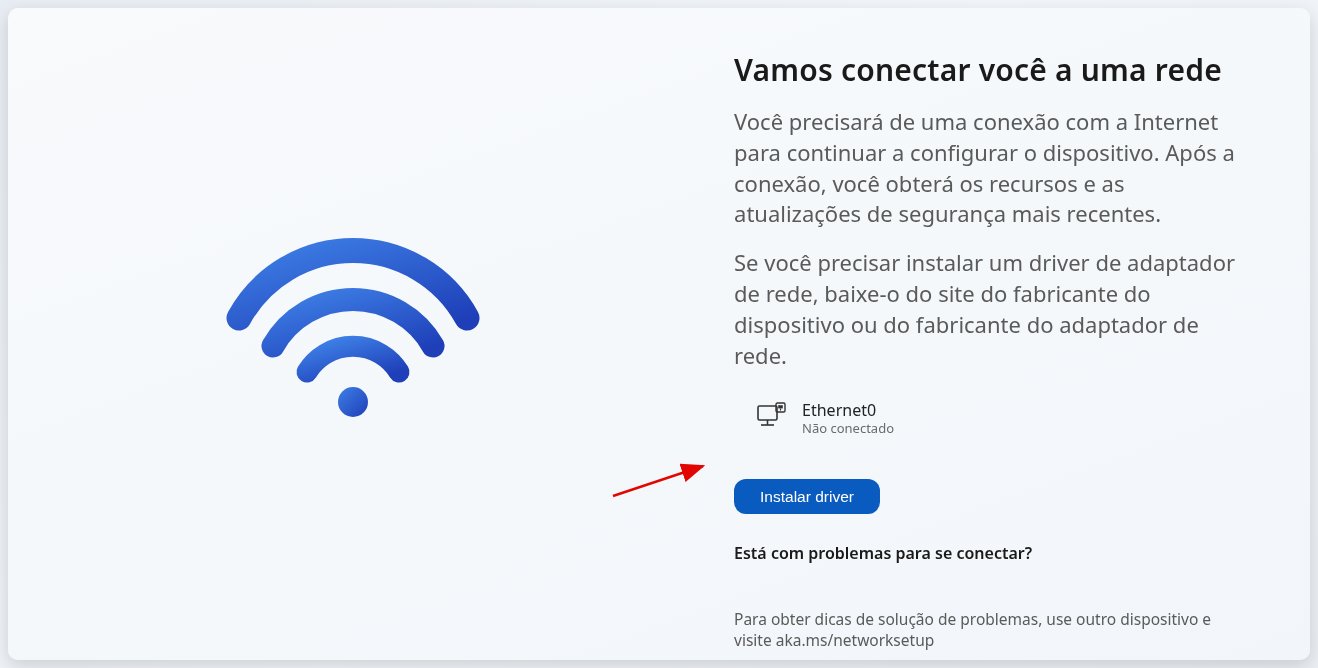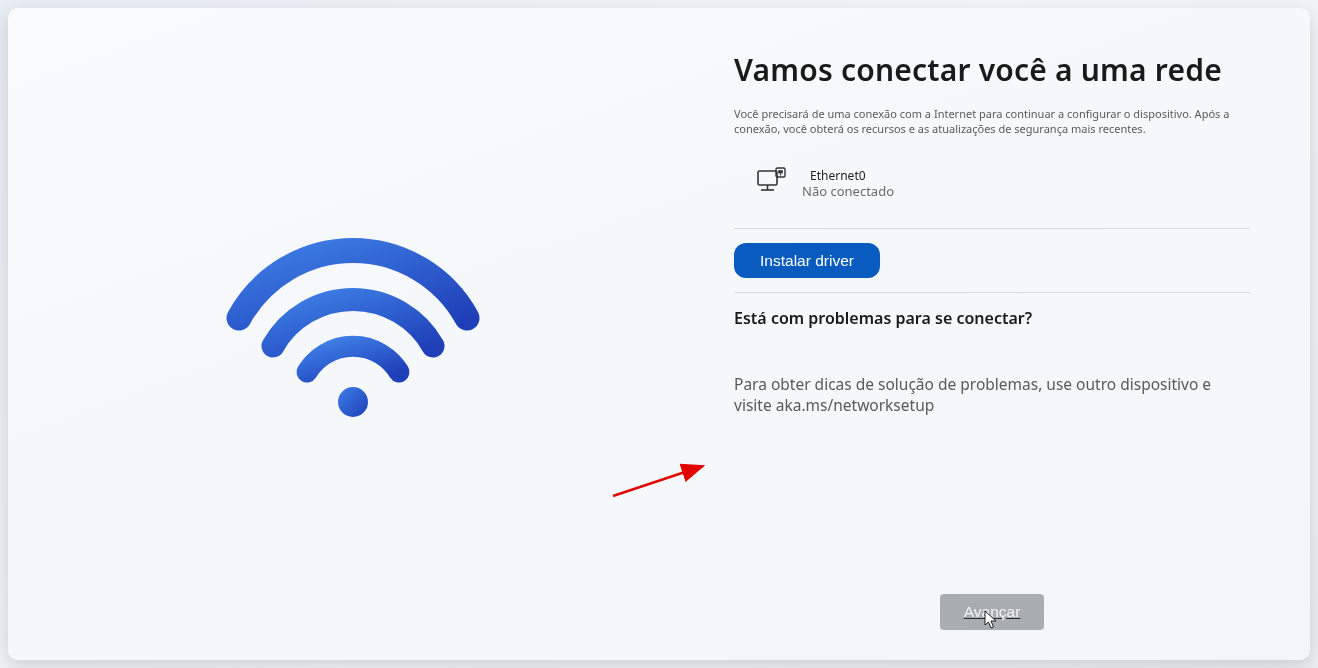--- a/index.html
+++ b/index.html
@@ -33,34 +33,34 @@
   }
   h1 {
     font-size: 30px;
     font-weight: 650;
     line-height: 1.2;
     color: #1a1a1a;
     margin-bottom: 18px;
     letter-spacing: 0.2px;
   }
   .para {
-    font-size: 11px;
+    font-size: 22px;
     line-height: 1.4;
     color: #5a5a5a;
     margin-bottom: 18px;
     max-width: 540px;
   }
   .net-item {
     display: flex;
     align-items: center;
     gap: 16px;
     margin: 12px 0 28px 22px;
   }
   .net-icon { flex: 0 0 auto; }
-  .net-text .name { font-size: 12px; color: #222; line-height: 1.25; margin-left: 8px; }
+  .net-text .name { font-size: 16px; color: #222; line-height: 1.25; }
   .net-text .status { font-size: 13px; color: #6a6a6a; line-height: 1.25; }
   .divider { height: 1px; background: #d5d9dd; width: 100%; }
   .install-row { padding: 14px 0; }
   .btn-primary {
     background: #0a5bbf;
     color: #fff;
     border: none;
     border-radius: 12px;
     padding: 10px 26px;
     font-size: 15.5px;
@@ -111,20 +111,21 @@
         <path d="M 84 138 A 54 54 0 0 1 176 138" fill="none" stroke="url(#wg)" stroke-width="21" stroke-linecap="round"></path>
         <circle cx="130" cy="168" r="15" fill="url(#wg)"></circle>
       </svg>
     </div>
   </div>
 
   <div class="right">
     <h1>Vamos conectar você a uma rede</h1>
 
     <p class="para">Você precisará de uma conexão com a Internet para continuar a configurar o dispositivo. Após a conexão, você obterá os recursos e as atualizações de segurança mais recentes.</p>
+    <p class="para">Se você precisar instalar um driver de adaptador de rede, baixe-o do site do fabricante do dispositivo ou do fabricante do adaptador de rede.</p>
 
     <div class="net-item">
       <span class="net-icon">
         <svg width="30" height="28" viewBox="0 0 30 28" fill="none" stroke="#333" stroke-width="1.6">
           <rect x="2" y="4" width="19" height="14" rx="1.5"></rect>
           <line x1="11.5" y1="18" x2="11.5" y2="23"></line>
           <line x1="5" y1="23" x2="18" y2="23"></line>
           <rect x="20" y="1" width="9" height="9" rx="1.3" stroke-width="1.4"></rect>
           <rect x="22.2" y="3.2" width="4.6" height="3.2" fill="#333" stroke="none"></rect>
           <line x1="24.5" y1="6.5" x2="24.5" y2="8.5" stroke-width="1.2"></line>

